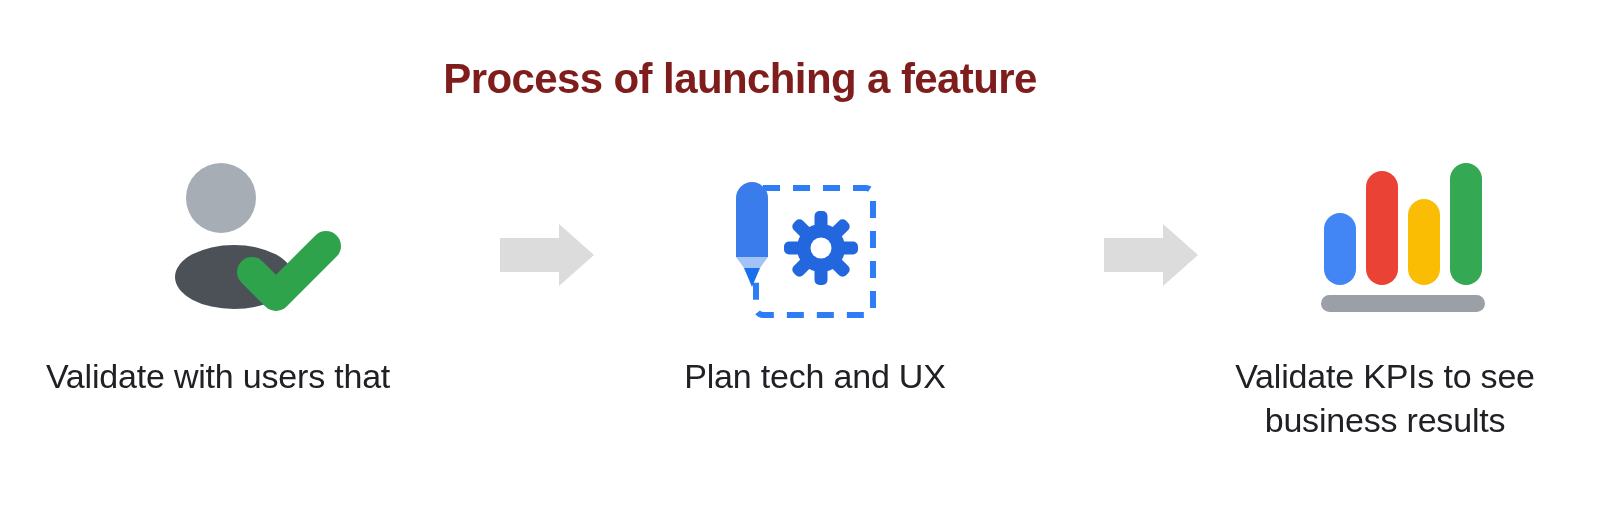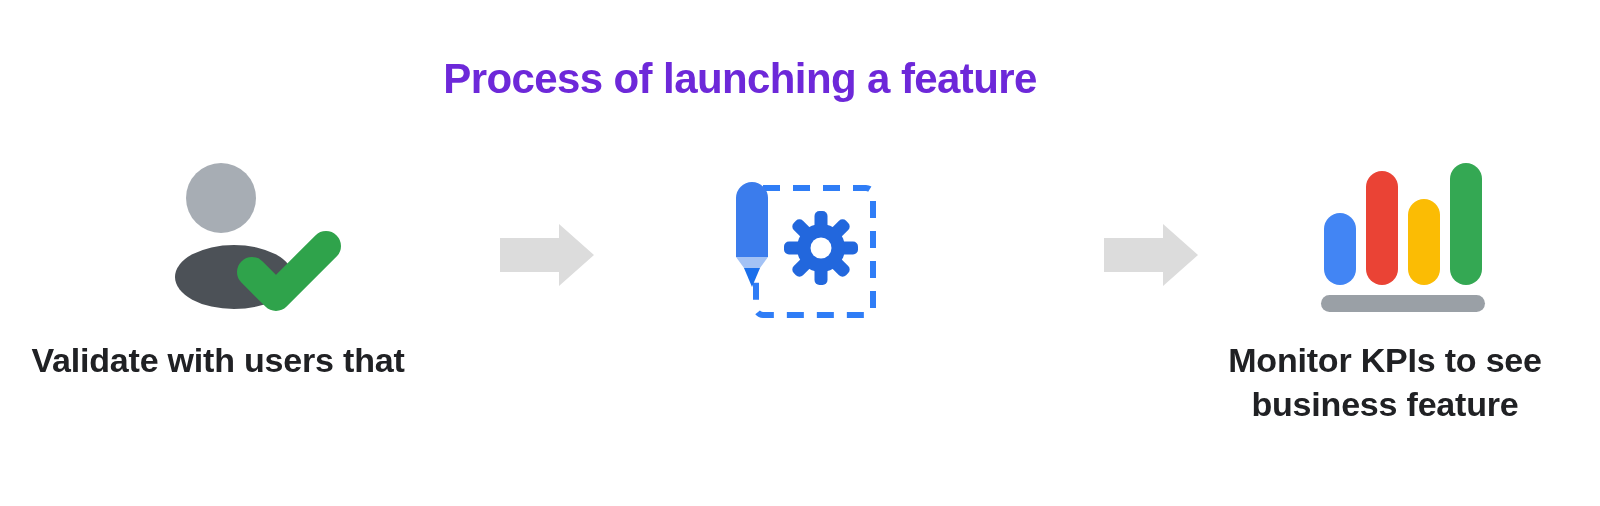--- a/index.html
+++ b/index.html
@@ -26,21 +26,21 @@
   
   #title {
     position: absolute;
     left: 0;
     top: 56px;
     width: 1480px;
     text-align: center;
     font-size: 42px;
     font-weight: bold;
     letter-spacing: -0.6px;
-    color: #6d28d9;
+    color: #7f1d1d;
     line-height: 1.08;
     white-space: nowrap;
   }
 
   
   .step {
     position: absolute;
     top: 150px;
     width: 430px;
   }
@@ -49,26 +49,26 @@
   #step-3 { left: 1170px; }
 
   .step-icon {
     position: relative;
     height: 175px;
     width: 430px;
   }
 
   .step-caption {
     position: absolute;
-    top: 188px;
+    top: 204px;
     left: 0;
     width: 430px;
     text-align: center;
     font-size: 34px;
-    font-weight: bold;
+    font-weight: normal;
     line-height: 1.30;
     color: #202124;
     letter-spacing: -0.2px;
   }
 
   
   .arrow {
     position: absolute;
     top: 222px;
   }
@@ -133,20 +133,21 @@
         </g>
 
         <path d="M136 48 a16 16 0 0 1 32 0 v59 h-32 Z" fill="#3B7CEC"></path>
 
         <path d="M136 107 h32 l-16 22 Z" fill="#A3C2F5"></path>
 
         <path d="M144 118 h16 l-8 19 Z" fill="#1A6FEB"></path>
       </svg>
     </div>
     <div class="step-caption">
+      <div>Plan tech and UX</div>
     </div>
   </div>
 
   <div class="arrow" id="arrow-2">
     <svg width="100" height="66" viewBox="0 0 100 66">
       <path d="M3 16 H62 V2 L97 33 L62 64 V50 H3 Z" fill="#DCDCDC"></path>
     </svg>
   </div>
 
   <div class="step" id="step-3">
@@ -155,18 +156,18 @@
 
         <rect x="154" y="63" width="32" height="72" rx="16" fill="#4285F4"></rect>
         <rect x="196" y="21" width="32" height="114" rx="16" fill="#EA4335"></rect>
         <rect x="238" y="49" width="32" height="86" rx="16" fill="#FBBC04"></rect>
         <rect x="280" y="13" width="32" height="122" rx="16" fill="#34A853"></rect>
 
         <rect x="151" y="145" width="164" height="17" rx="8.5" fill="#9AA0A6"></rect>
       </svg>
     </div>
     <div class="step-caption">
-      <div>Monitor KPIs to see</div>
-      <div>business feature</div>
+      <div>Validate KPIs to see</div>
+      <div>business results</div>
     </div>
   </div>
 
 </div>
 
 </body></html>

